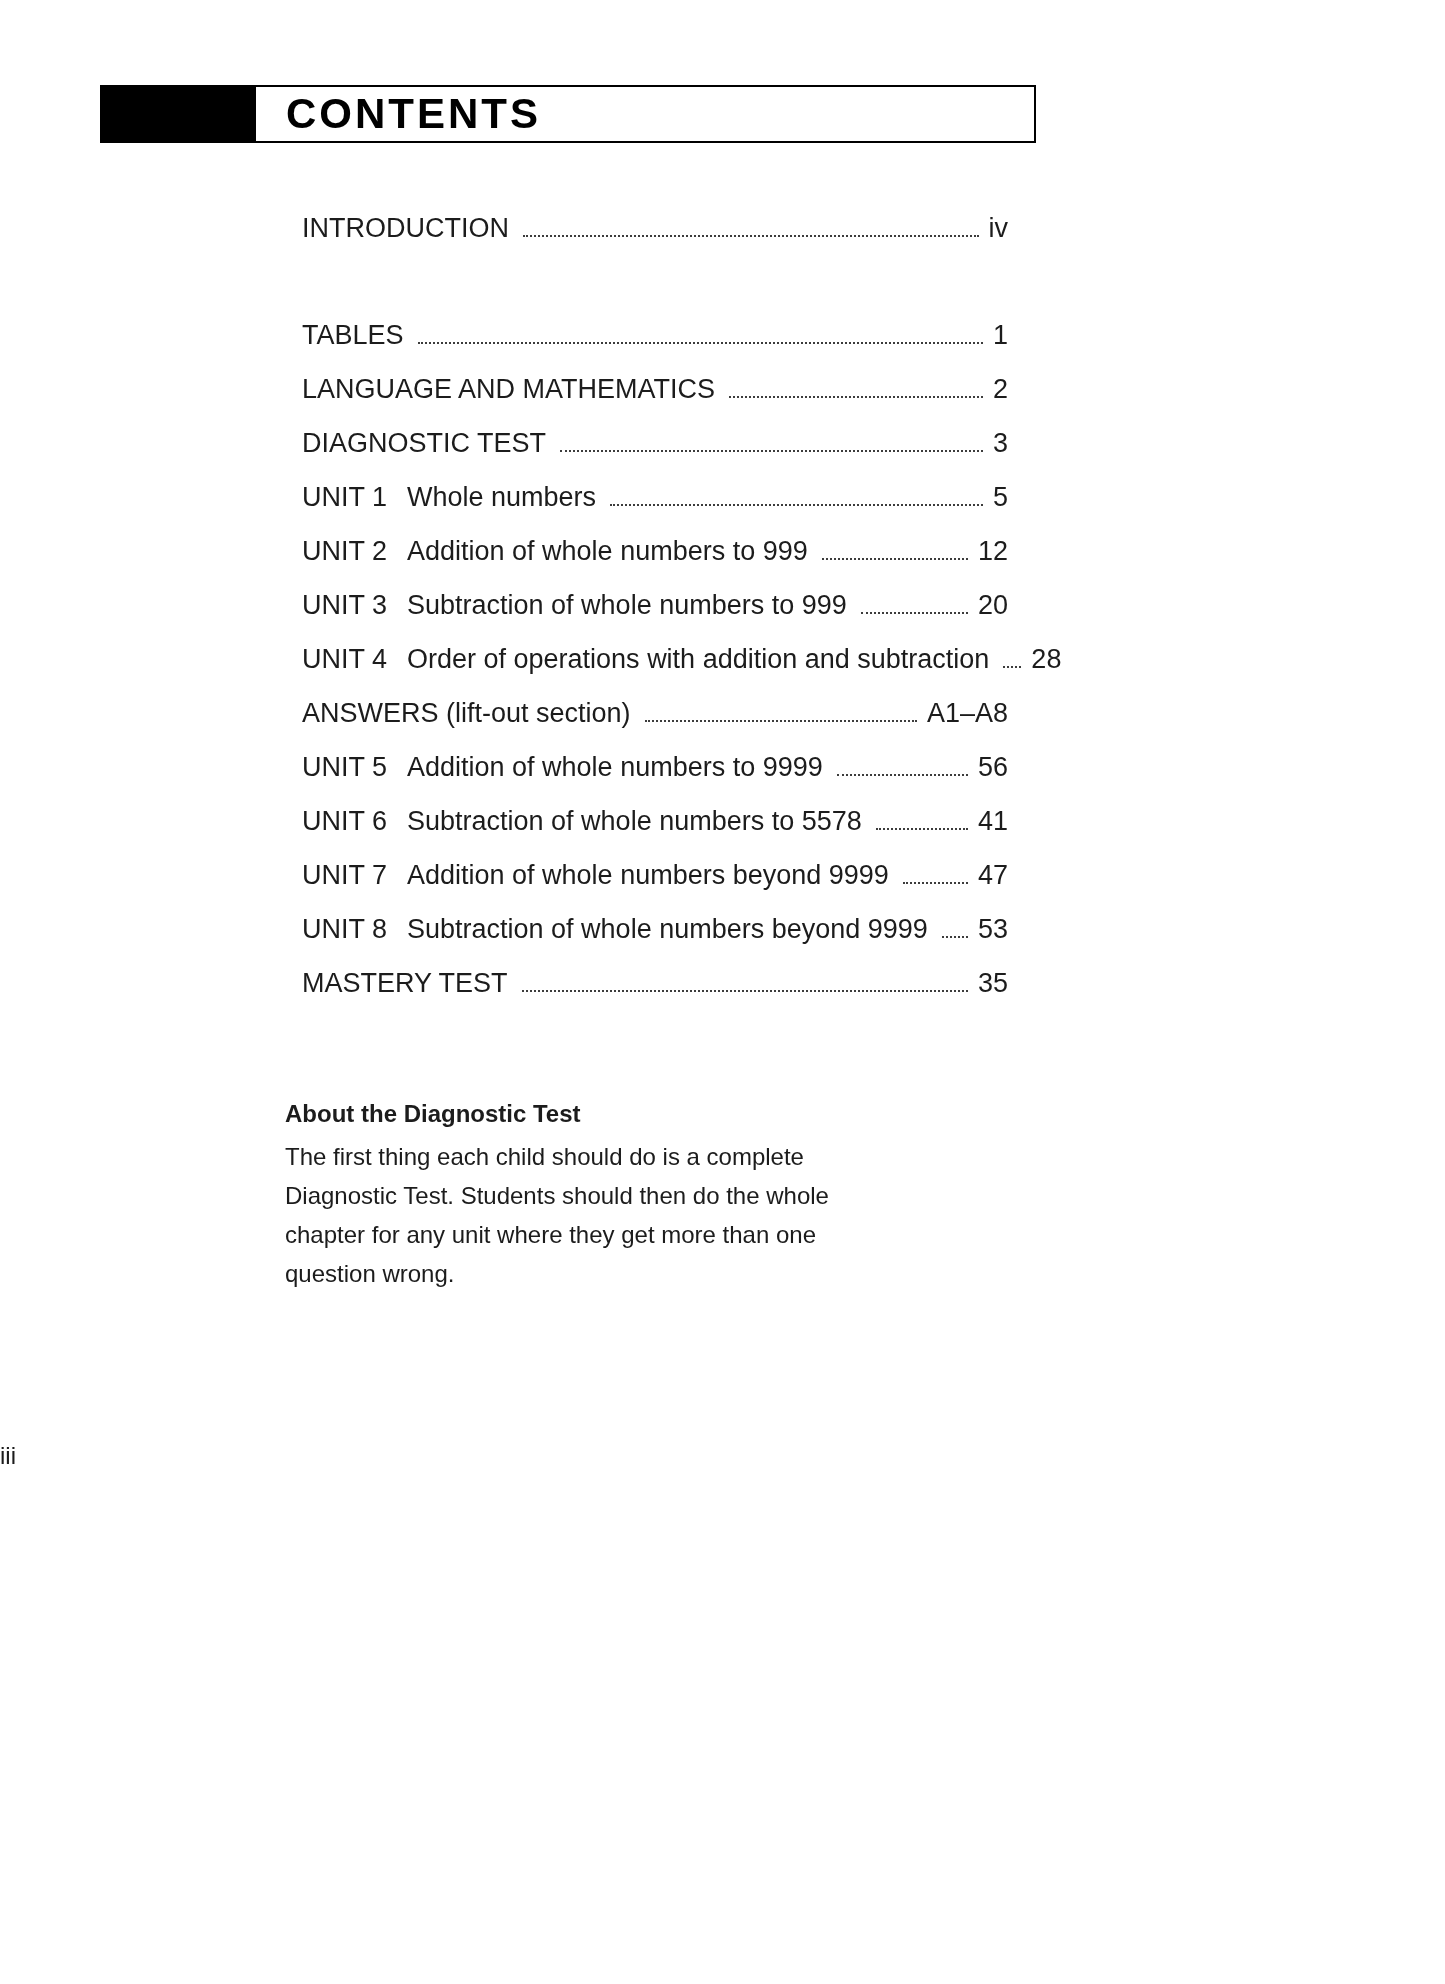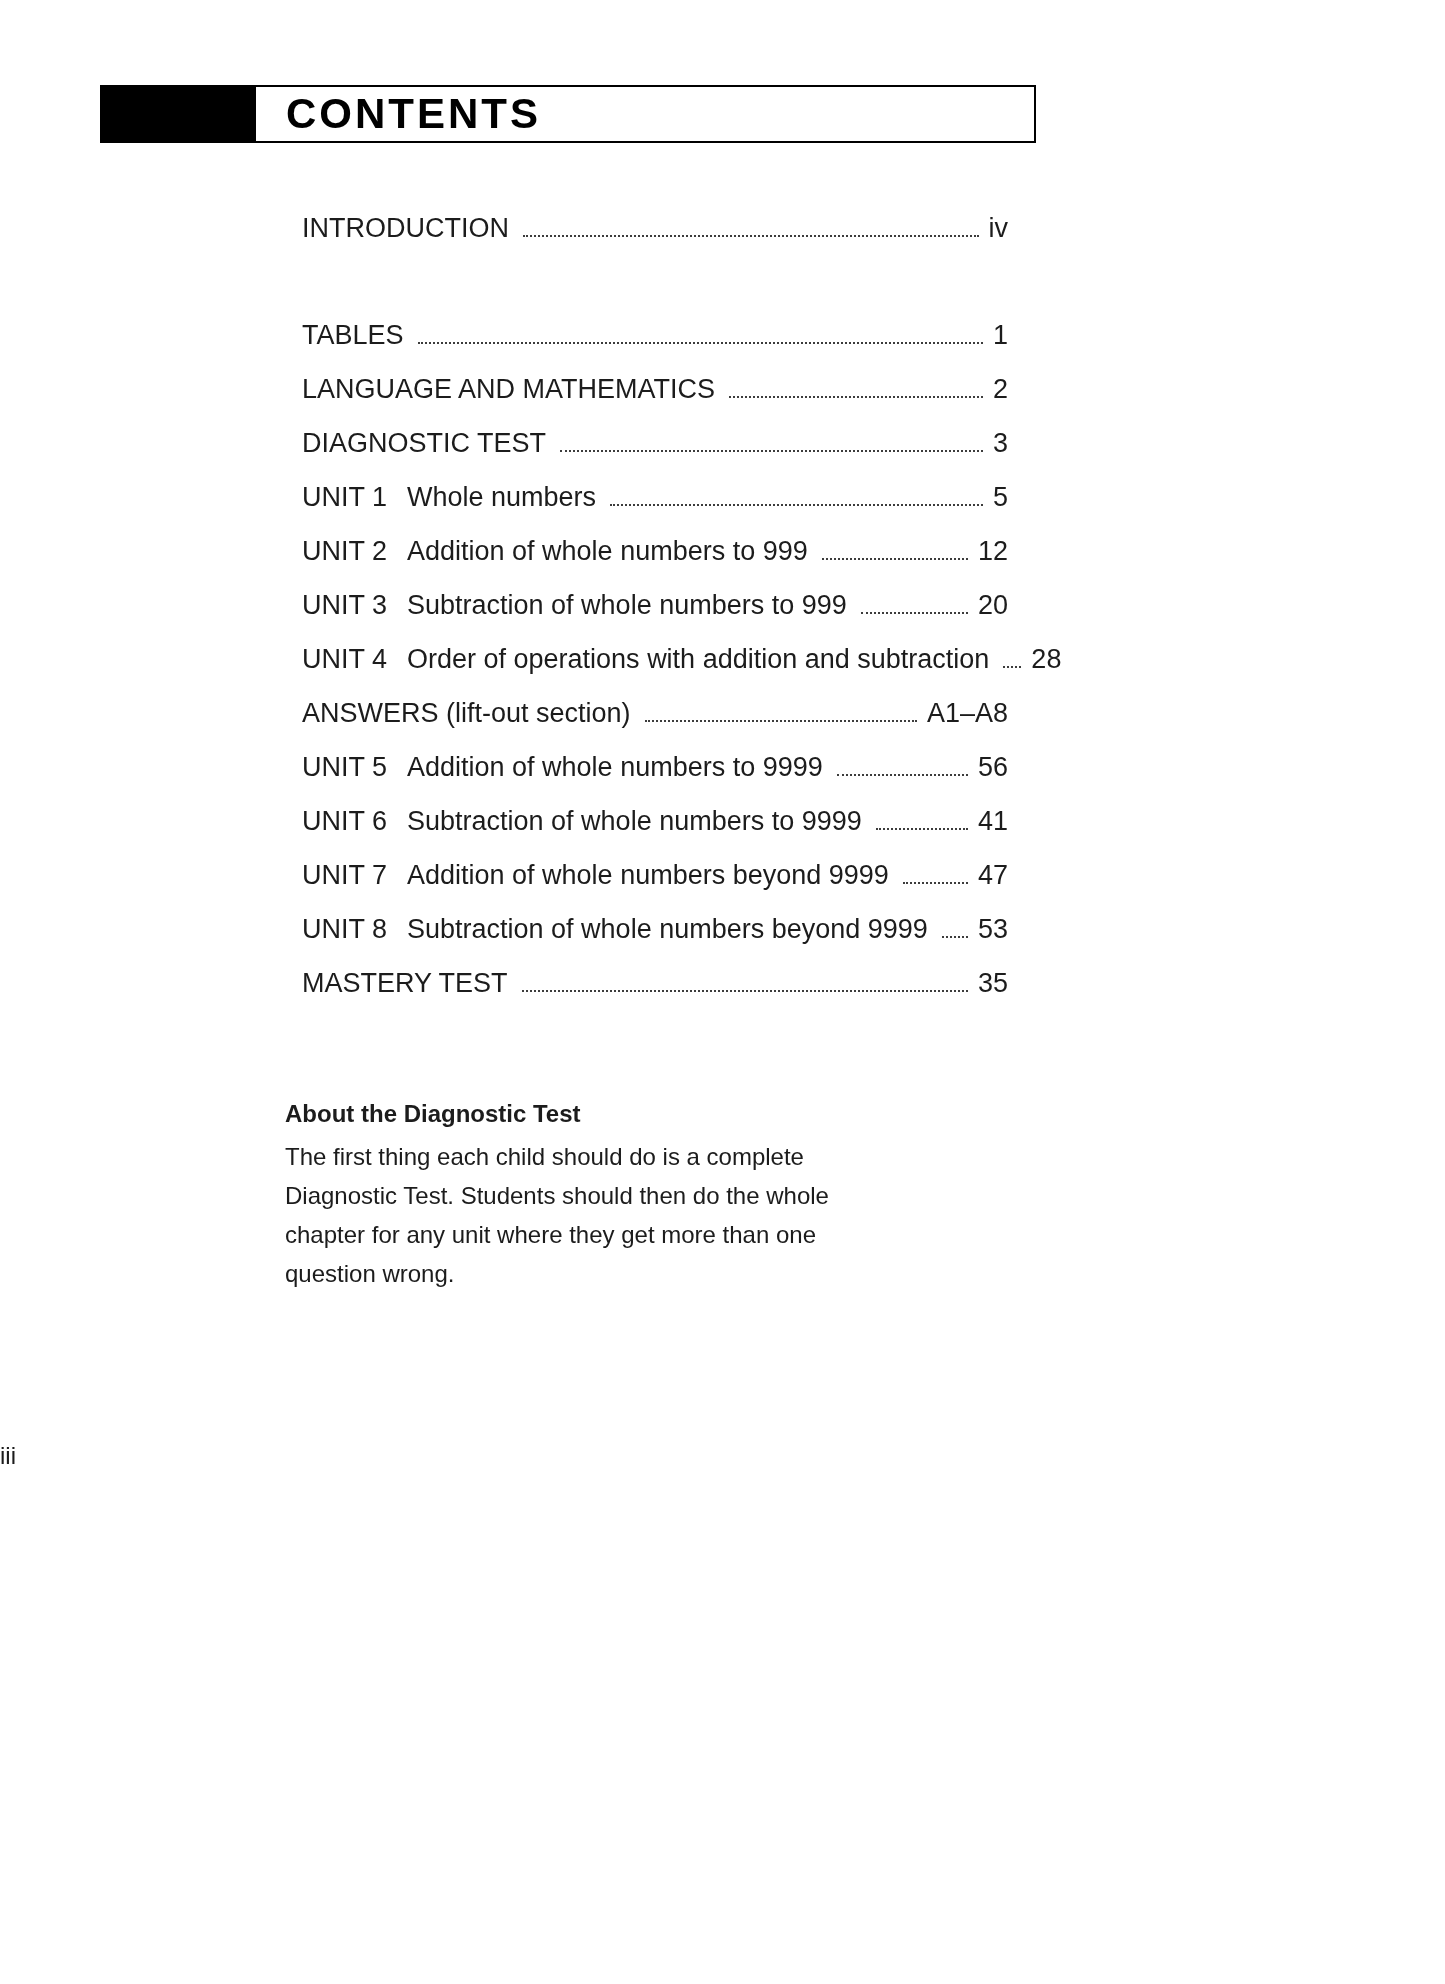--- a/index.html
+++ b/index.html
@@ -183,21 +183,21 @@
 
   <div class="toc-row">
     <span class="toc-prefix">UNIT 5</span>
     <span class="toc-title">Addition of whole numbers to 9999</span>
     <span class="toc-leader"></span>
     <span class="toc-page">56</span>
   </div>
 
   <div class="toc-row">
     <span class="toc-prefix">UNIT 6</span>
-    <span class="toc-title">Subtraction of whole numbers to 9999</span>
+    <span class="toc-title">Subtraction of whole numbers to 5578</span>
     <span class="toc-leader"></span>
     <span class="toc-page">41</span>
   </div>
 
   <div class="toc-row">
     <span class="toc-prefix">UNIT 7</span>
     <span class="toc-title">Addition of whole numbers beyond 9999</span>
     <span class="toc-leader"></span>
     <span class="toc-page">47</span>
   </div>

